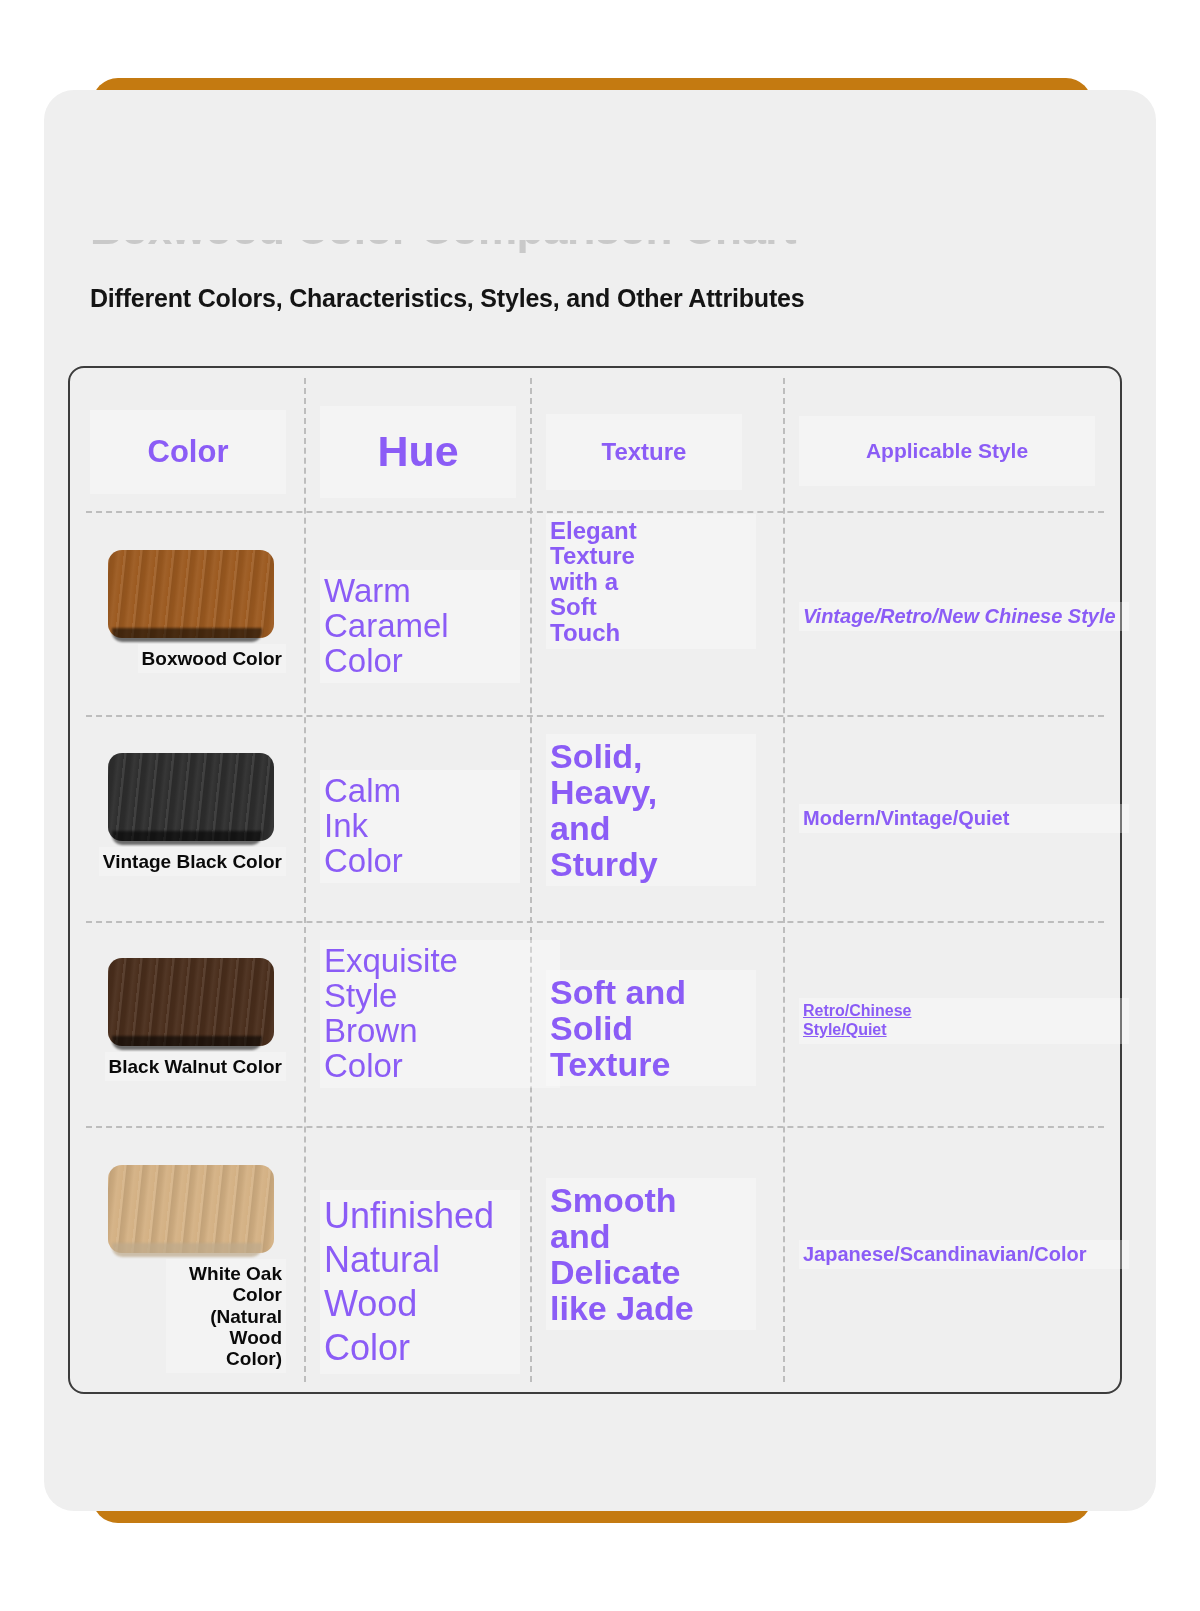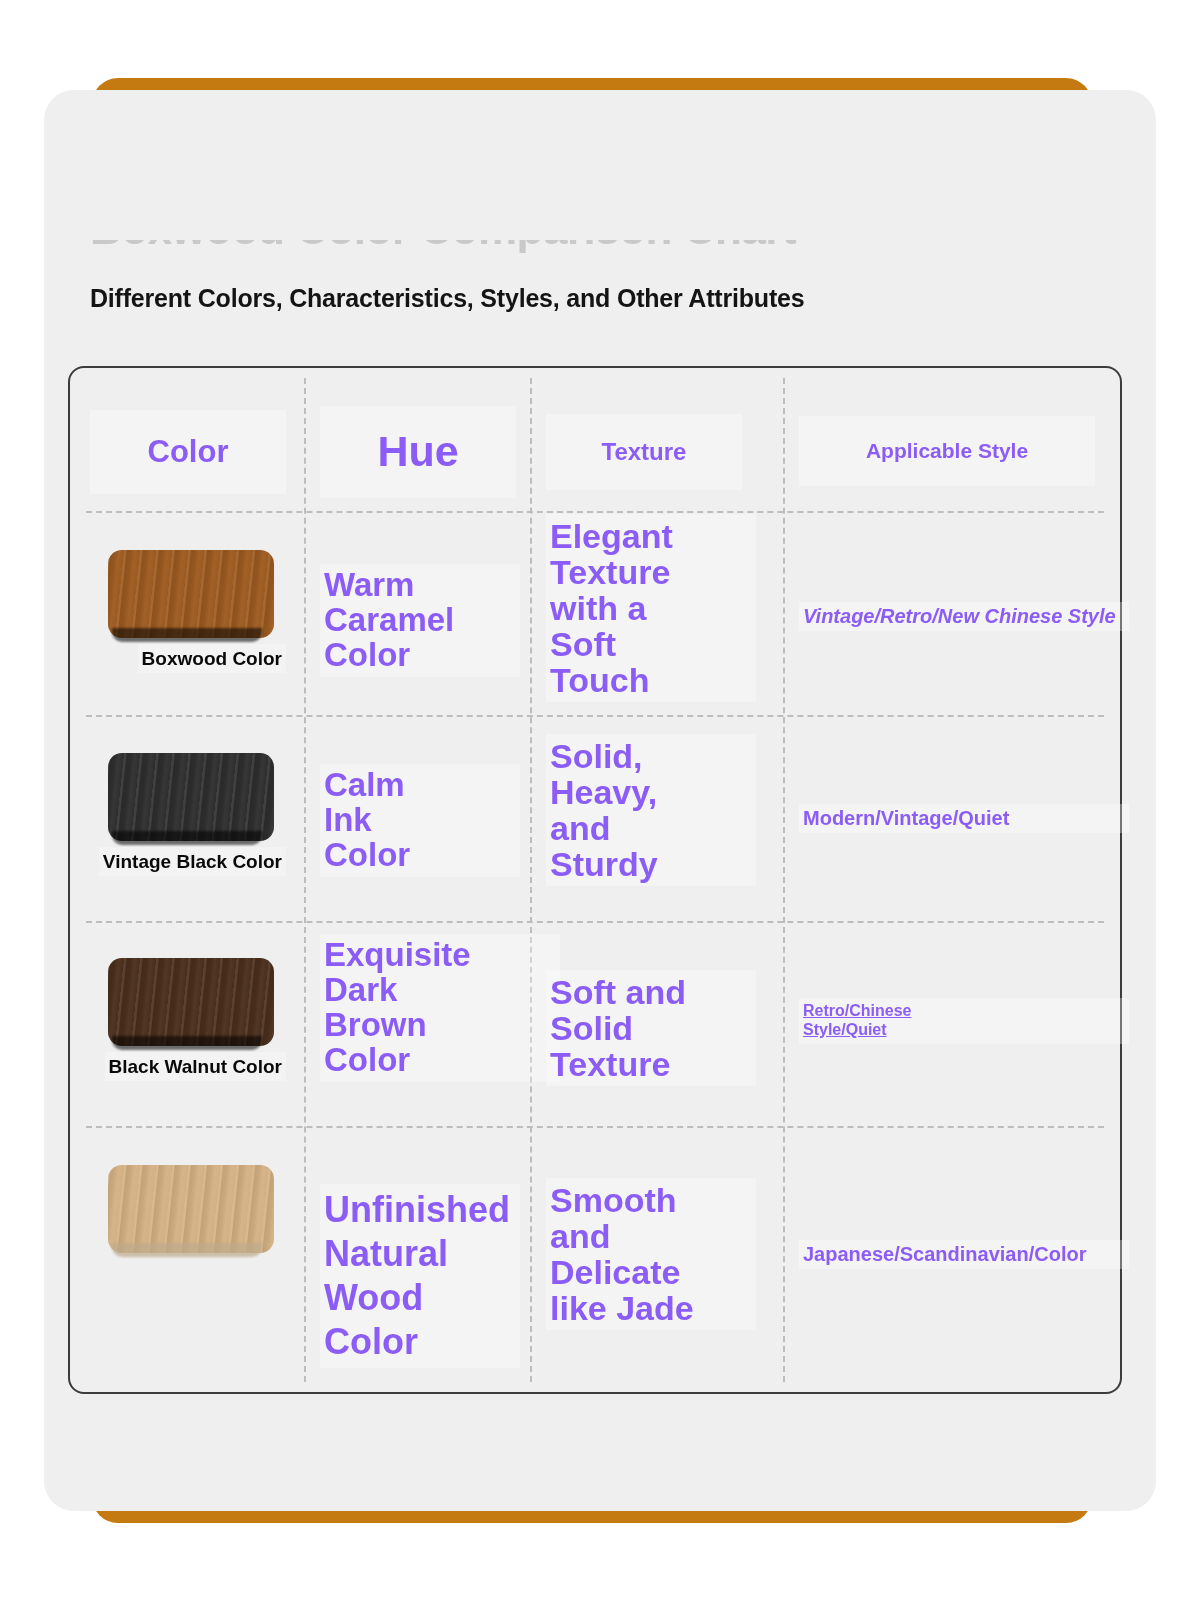--- a/index.html
+++ b/index.html
@@ -179,21 +179,21 @@
     font-weight: 700;
     color: #0A0A0A;
     line-height: 1.12;
     white-space: nowrap;
     background: rgba(255,255,255,0.25);
     display: inline-block;
   }
   .swatch-label.wrap { white-space: normal; width: 120px; }
 
   
-  .hue-cell { left: 252px; width: 200px; font-weight: 700; }
+  .hue-cell { left: 252px; width: 200px; font-weight: 400; margin-top: 6px; }
   
   .tex-cell { left: 478px; width: 210px; font-weight: 700; }
   
   .sty-cell { left: 731px; width: 330px; font-weight: 700; }
 
   .r1 { }
 </style>
 </head>
 <body>
 
@@ -227,21 +227,21 @@
     <div class="cell hdr hdr-style">Applicable Style</div>
 
     <div class="swatch-cell" style="top:180px;">
       <div class="swatch" id="sw0" style="background: rgb(156, 90, 32);"></div>
       <div class="swatch-shadow" style="top:82px;"></div>
       <div class="swatch-label">Boxwood Color</div>
     </div>
     <div class="cell hue-cell" style="top:198px; font-size:33px;">Warm
 Caramel
 Color</div>
-    <div class="cell tex-cell" style="top:148px; font-size:34px;">Elegant
+    <div class="cell tex-cell" style="top:148px; font-size:24px;">Elegant
 Texture
 with a
 Soft
 Touch</div>
     <div class="cell sty-cell" style="top:236px; font-size:20px; white-space:nowrap;font-style:italic;">Vintage/Retro/New Chinese Style</div>
 
     <div class="swatch-cell" style="top:383px;">
       <div class="swatch" id="sw1" style="background: rgb(46, 46, 46);"></div>
       <div class="swatch-shadow" style="top:82px;"></div>
       <div class="swatch-label">Vintage Black Color</div>
@@ -254,32 +254,33 @@
 and
 Sturdy</div>
     <div class="cell sty-cell" style="top:438px; font-size:20px; white-space:nowrap;">Modern/Vintage/Quiet</div>
 
     <div class="swatch-cell" style="top:588px;">
       <div class="swatch" id="sw2" style="background: rgb(74, 46, 28);"></div>
       <div class="swatch-shadow" style="top:82px;"></div>
       <div class="swatch-label">Black Walnut Color</div>
     </div>
     <div class="cell hue-cell" style="top:568px; font-size:33px; width:240px;">Exquisite
-Dark
+Style
 Brown
 Color</div>
     <div class="cell tex-cell" style="top:604px; font-size:34px;">Soft and
 Solid
 Texture</div>
     <div class="cell sty-cell" style="top:632px; font-size:16px; line-height:1.18;text-decoration:underline;">Retro/Chinese
 Style/Quiet</div>
 
     <div class="swatch-cell" style="top:795px;">
       <div class="swatch" id="sw3" style="background: rgb(212, 177, 132);"></div>
       <div class="swatch-shadow" style="top:82px; background:rgba(190,170,140,0.7);"></div>
+      <div class="swatch-label wrap">White Oak Color (Natural Wood Color)</div>
     </div>
     <div class="cell hue-cell" style="top:818px; font-size:36px; line-height:1.22;">Unfinished
 Natural
 Wood
 Color</div>
     <div class="cell tex-cell" style="top:812px; font-size:34px;">Smooth
 and
 Delicate
 like Jade</div>
     <div class="cell sty-cell" style="top:874px; font-size:20px; white-space:nowrap;">Japanese/Scandinavian/Color</div>

